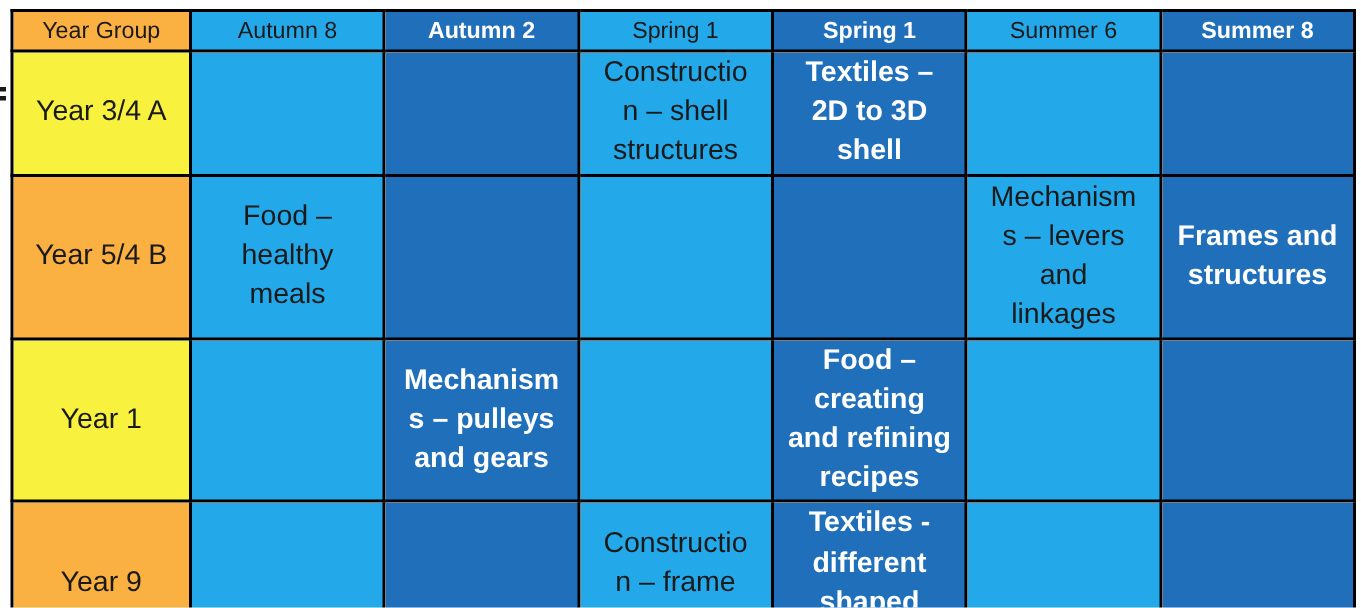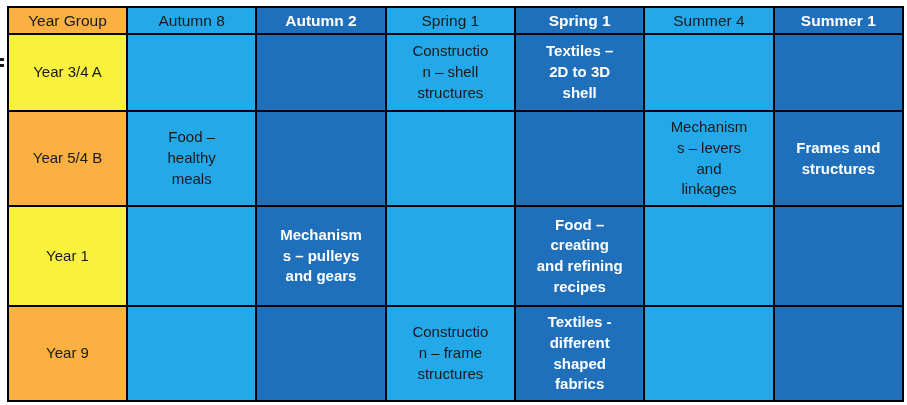--- a/index.html
+++ b/index.html
@@ -15,21 +15,21 @@
     width: 897px;
     border-collapse: collapse;
     table-layout: fixed;
   }
   td, th {
     border: 2px solid var(--border, #000);
     text-align: center;
     vertical-align: middle;
     padding: 1px 2px;
     white-space: pre-line;
-    font-size: 15px;
+    font-size: 19px;
     line-height: 1.38;
     overflow: hidden;
   }
   th { font-weight: normal; font-size: 15.5px; }
   .light  { background: var(--light-blue, #23A9EA); color: var(--text-dark, #1a1a1a); }
   .dark   { background: var(--dark-blue, #1F6FBA);  color: var(--text-light, #fff); font-weight: bold; }
   .orange { background: var(--orange, #FBB042); color: var(--text-dark, #1a1a1a); }
   .yellow { background: var(--yellow, #F8F23E); color: var(--text-dark, #1a1a1a); text-align: center; }
   .r-head { height: 27px; }
   .r-a { height: 77px; }
@@ -58,22 +58,22 @@
       <col>
       <col>
   </colgroup>
   <tbody>
     <tr class="r-head">
       <th class="orange">Year Group</th>
       <th class="light">Autumn 8</th>
       <th class="dark">Autumn 2</th>
       <th class="light">Spring 1</th>
       <th class="dark">Spring 1</th>
-      <th class="light">Summer 4</th>
-      <th class="dark">Summer 1</th>
+      <th class="light">Summer 6</th>
+      <th class="dark">Summer 8</th>
     </tr>
 
     <tr class="r-a">
       <td class="yellow">Year 3/4 A</td>
       <td class="light"></td>
       <td class="dark"></td>
       <td class="light">Constructio
 n – shell
 structures</td>
       <td class="dark">Textiles –

